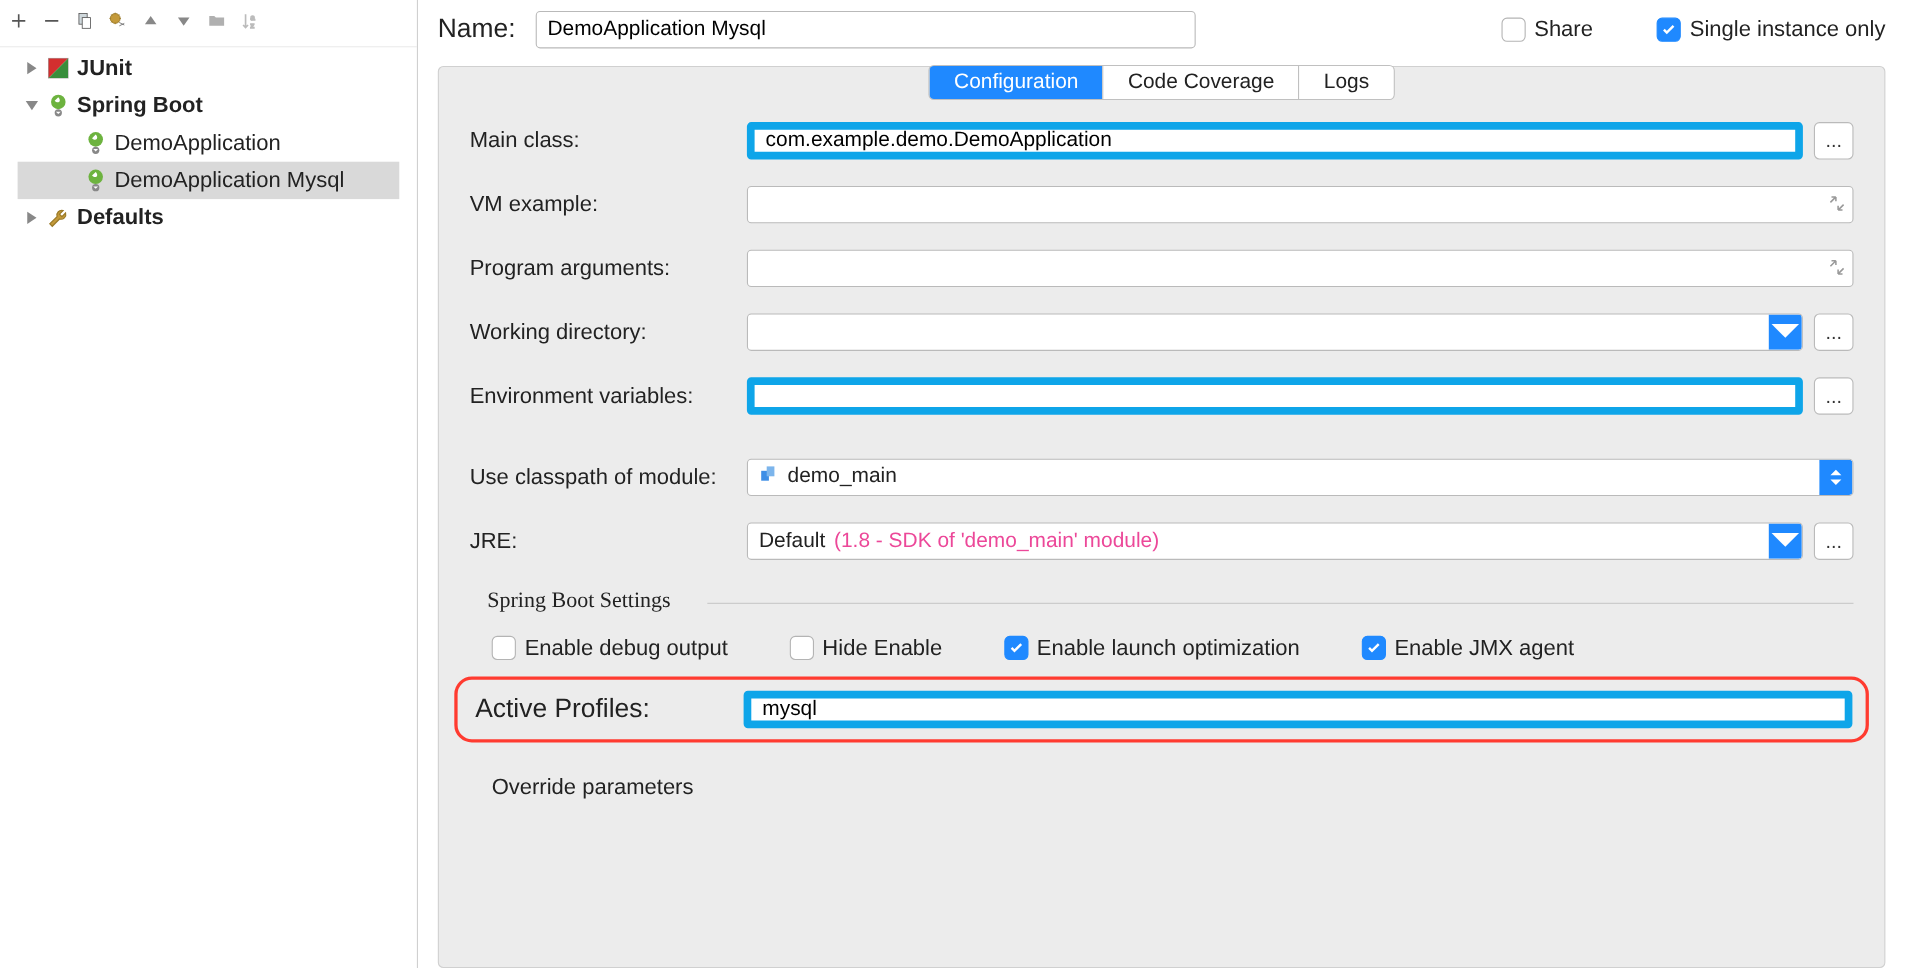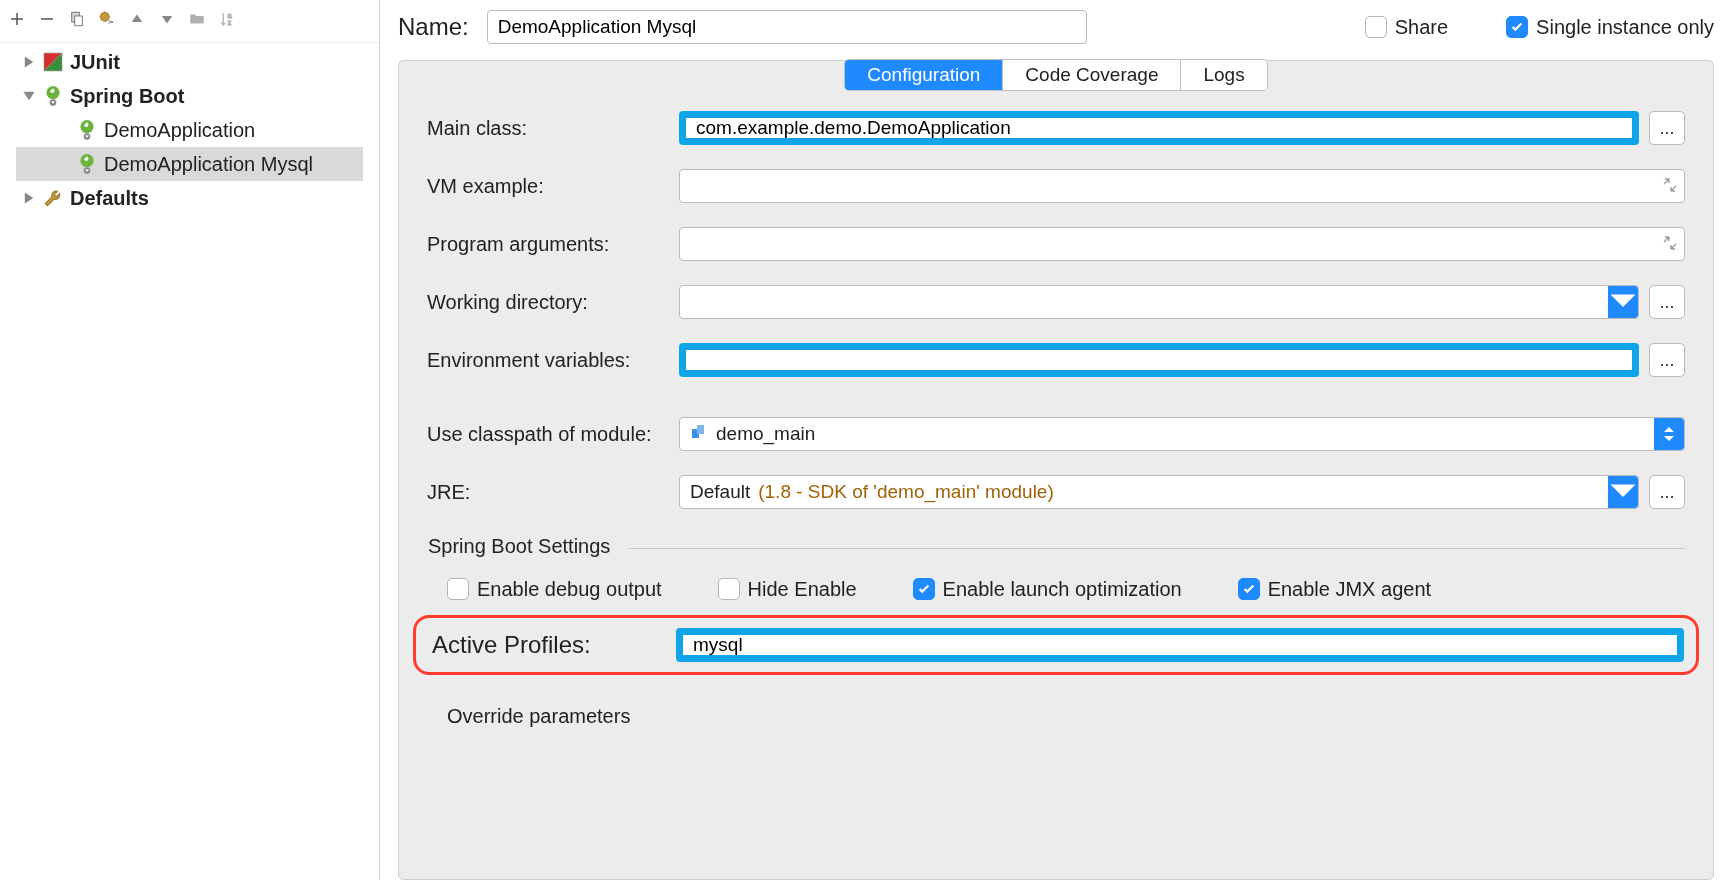--- a/index.html
+++ b/index.html
@@ -211,38 +211,39 @@
     width: 30px;
     align-self: stretch;
     background: #1f89ff;
     display: flex;
     align-items: center;
     justify-content: center;
     border-top-right-radius: 3px;
     border-bottom-right-radius: 3px;
   }
   .txt-combo .combo-btn.updown svg { width: 12px; height: 18px; }
-  .hint { color: #a16207; }
+  .hint { color: #ec4899; }
   .ellipsis-btn {
     width: 36px;
     height: 34px;
     border: 1px solid #bababa;
     border-radius: 5px;
     background: #fff;
     display: flex;
     align-items: center;
     justify-content: center;
     font-size: 18px;
     cursor: pointer;
     color: #333;
   }
   .section-title {
     font-size: 20px;
-    margin: 26px 0 20px 1px;
+    margin: 26px 0 20px 16px;
     position: relative;
+    font-family: Liberation Serif, serif;
   }
   .section-title::after {
     content: "";
     position: absolute;
     left: 200px;
     right: 0;
     top: 55%;
     border-top: 1px solid #c9c9c9;
   }
   .sbrow {

